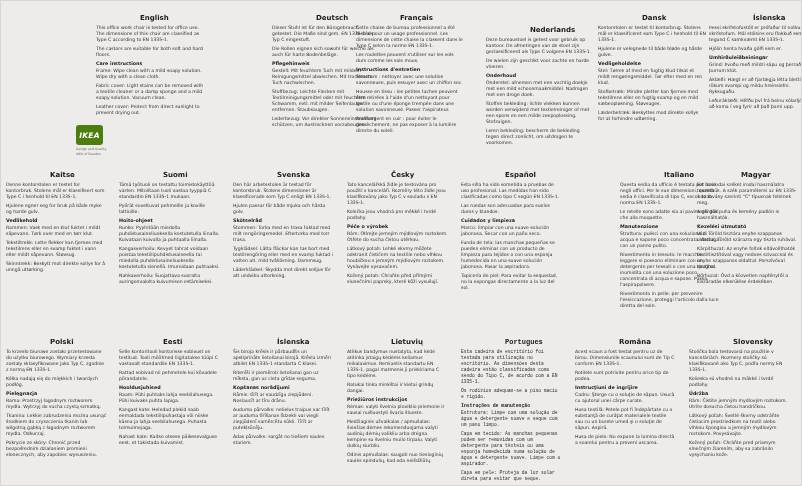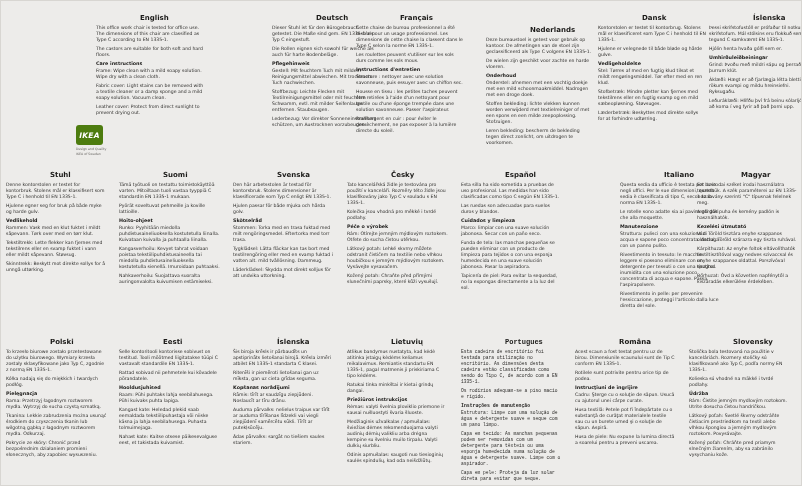--- a/index.html
+++ b/index.html
@@ -80,21 +80,21 @@
       <div class="section" style="top: 13px; left: 708px; width: 114px;">
         <h2 class="lang-title">Íslenska</h2>
         <p class="para">Þessi skrifstofustóll er prófaður til notkunar á skrifstofum. Mál stólsins eru flokkuð sem tegund C samkvæmt EN 1335-1.</p>
         <p class="para">Hjólin henta hvaða gólfi sem er.</p>
         <div class="care-heading">Umhirðuleiðbeiningar</div>
         <p class="para">Grind: Þvoðu með mildri sápu og þerraðu með þurrum klút.</p>
         <p class="para">Áklæði: Hægt er að fjarlægja létta bletti með rökum svampi og mildu hreinsiefni. Ryksugaðu.</p>
         <p class="para">Leðuráklæði: Hlífðu því frá beinu sólarljósi til að koma í veg fyrir að það þorni upp.</p>
       </div>
       <div class="section" style="top: 170px; left: 5px; width: 107px;">
-        <h2 class="lang-title">Stuhl</h2>
+        <h2 class="lang-title">Kaitse</h2>
         <p class="para">Denne kontorstolen er testet for kontorbruk. Stolens mål er klassifisert som Type C i henhold til EN 1335-1.</p>
         <p class="para">Hjulene egner seg for bruk på både myke og harde gulv.</p>
         <div class="care-heading">Vedlikehold</div>
         <p class="para">Rammen: Vask med en klut fuktet i mildt såpevann. Tørk over med en tørr klut.</p>
         <p class="para">Tekstiltrekk: Lette flekker kan fjernes med tekstilrens eller en svamp fuktet i vann eller mildt såpevann. Støvsug.</p>
         <p class="para">Skinntrekk: Beskytt mot direkte sollys for å unngå uttørking.</p>
       </div>
       <div class="section" style="top: 170px; left: 118px; width: 107px;">
         <h2 class="lang-title">Suomi</h2>
         <p class="para">Tämä työtuoli on testattu toimistokäyttöä varten. Mitoiltaan tuoli vastaa tyyppiä C standardin EN 1335-1 mukaan.</p>

